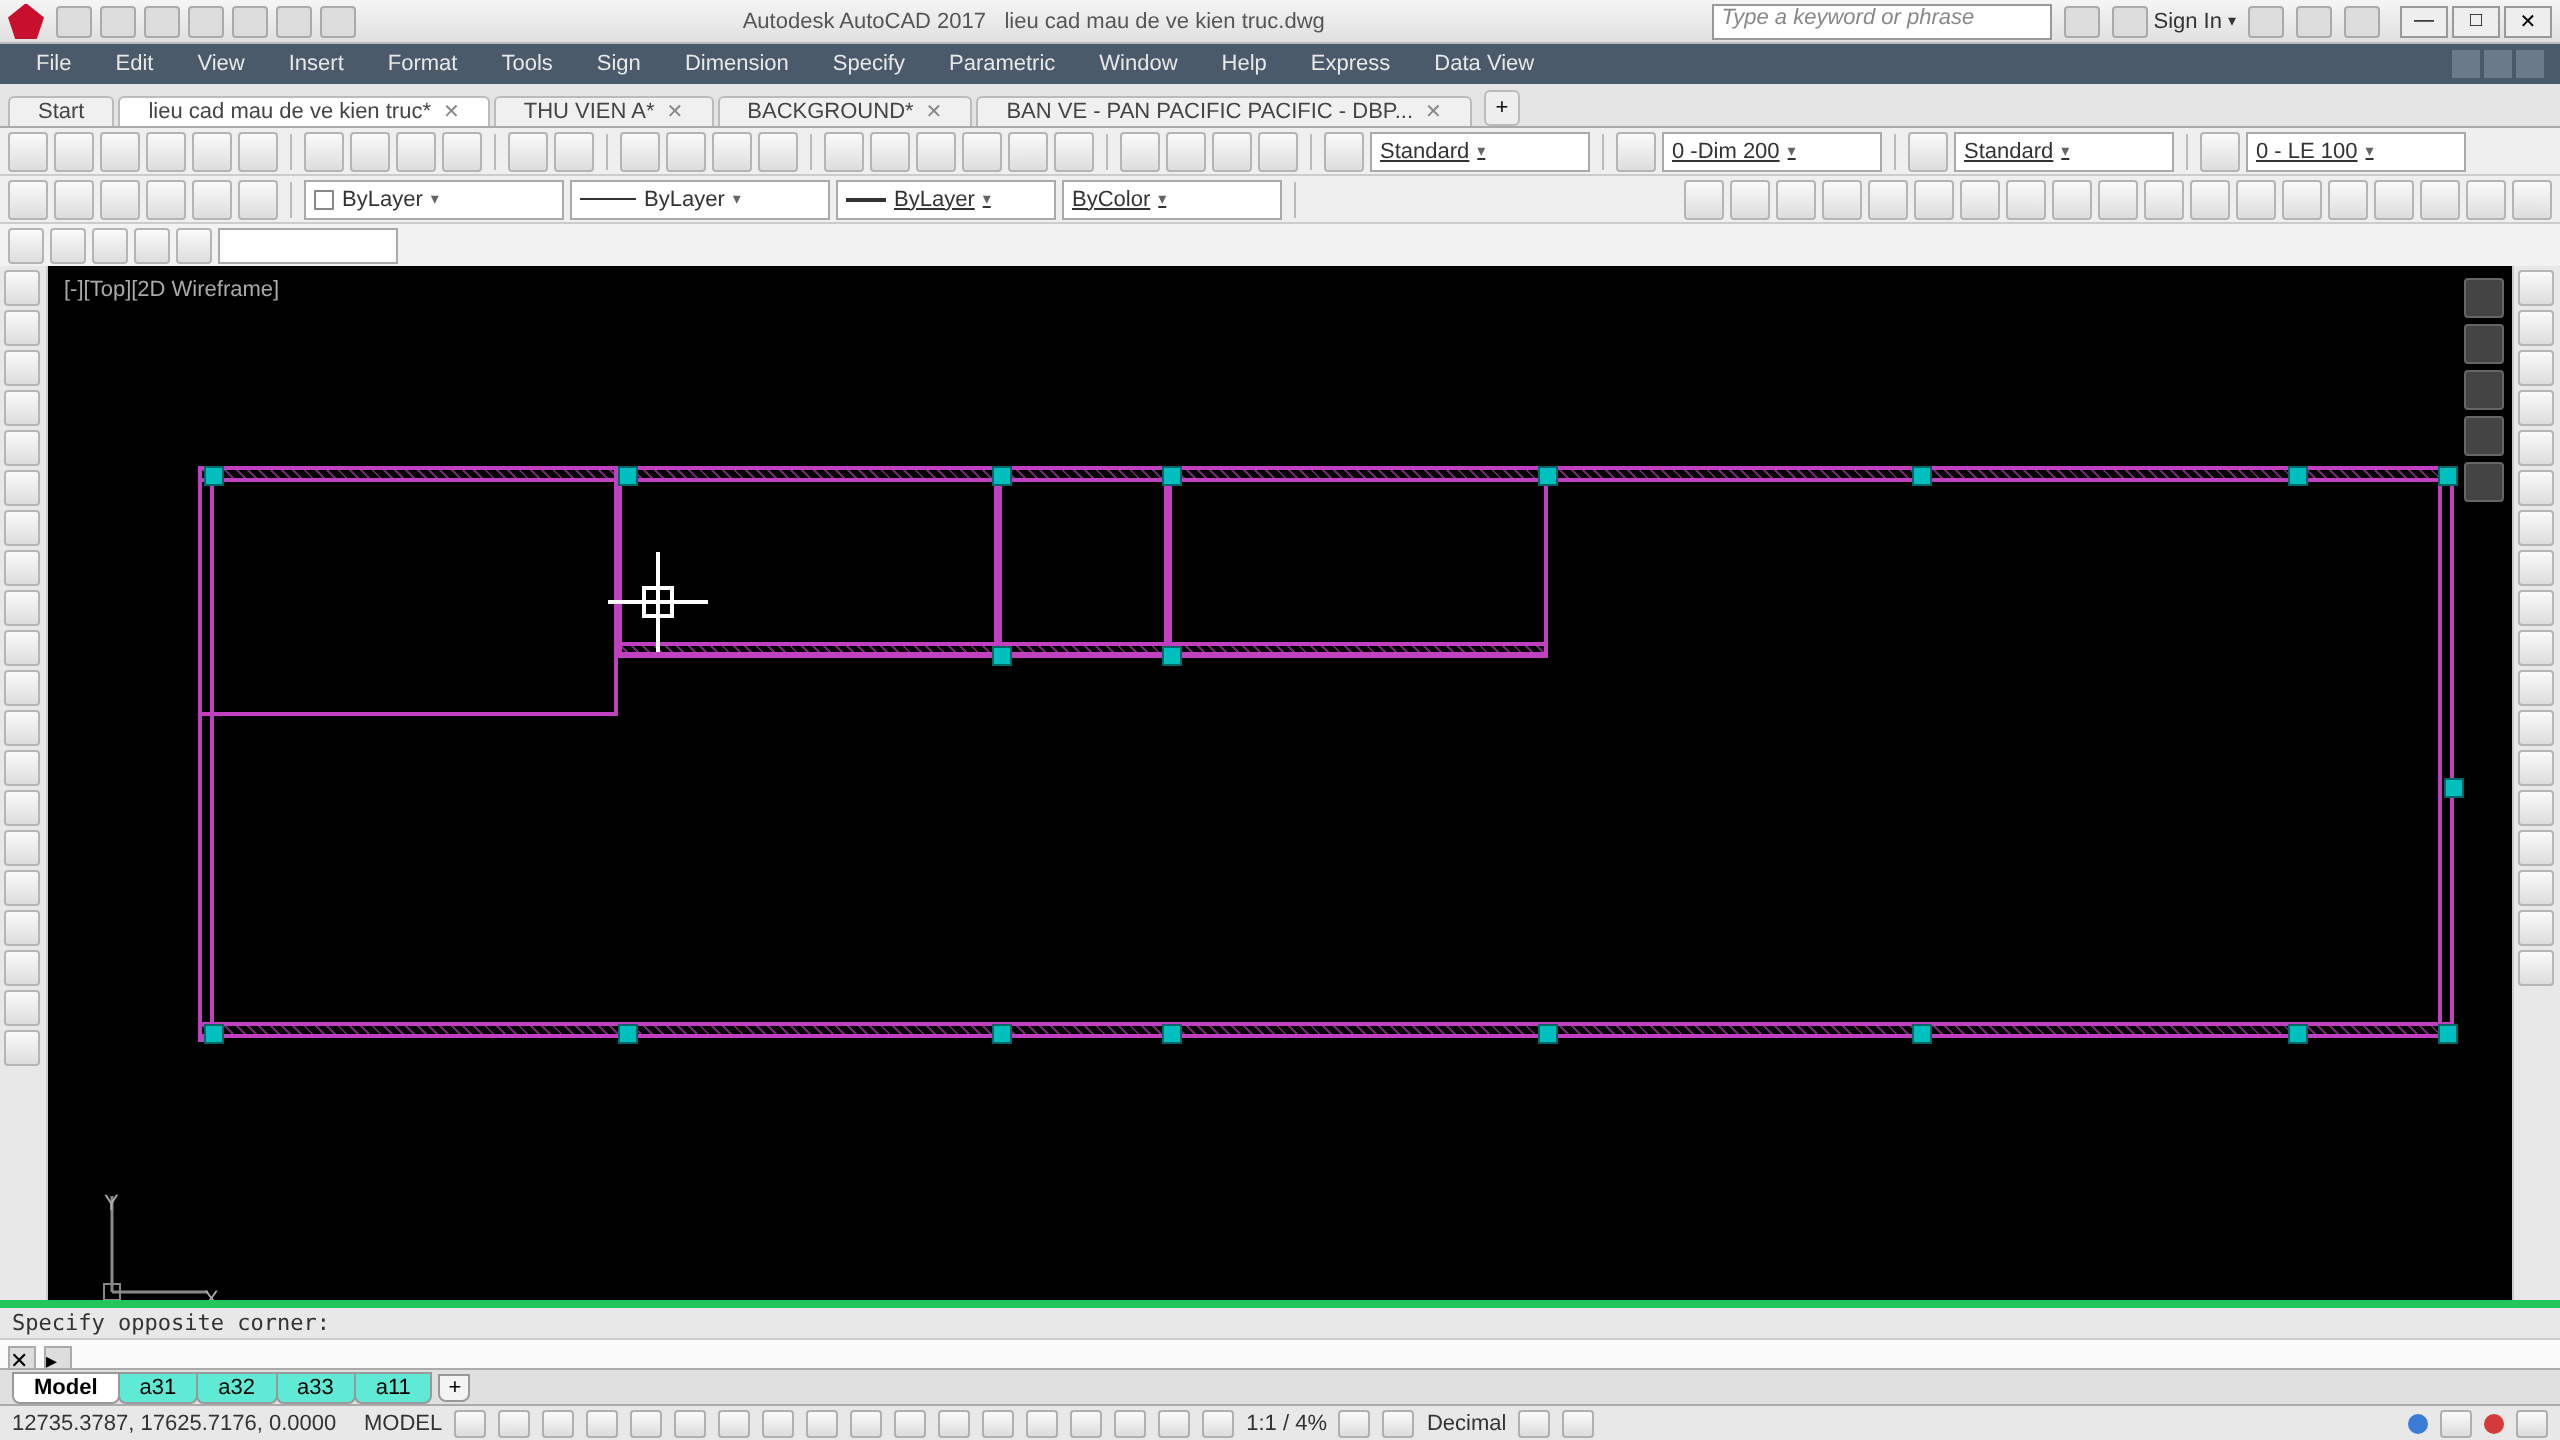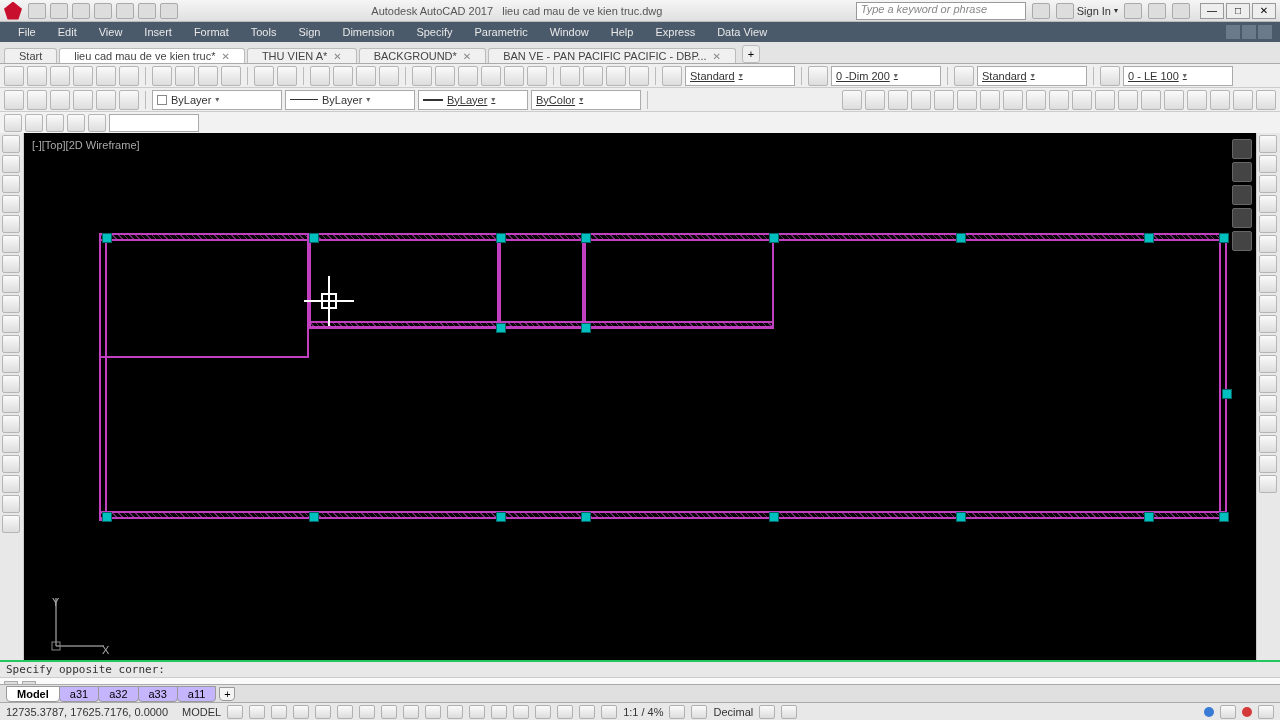--- a/index.html
+++ b/index.html
@@ -64,21 +64,21 @@
 .cursor .v { width: 2px; height: 50px; background: #fff; position: absolute; left: -1px; top: -25px; }
 .ucs { position: absolute; left: 20px; bottom: 10px; color: #aaa; font-size: 12px; }
 .ucs-line { stroke: #888; stroke-width: 1.5; fill: none; }
 .cmdhist { background: #e8e8e8; padding: 1px 6px; font-size: 11px; color: #333; font-family: Consolas, monospace; }
 .cmdline { display: flex; align-items: center; background: #fafafa; border-top: 1px solid #ccc; padding: 0 4px; height: 20px; }
 .cmdline .prompt { width: 14px; height: 14px; background: #ddd; border: 1px solid #aaa; margin-right: 4px; }
 .cmdline input { flex: 1; border: none; background: transparent; font-style: italic; color: #888; font-family: Consolas, monospace; font-size: 11px; }
 
 
 .lay-tabs { position: absolute; left: 0; right: 0; bottom: 16px; height: 18px; background: #e0e0e0; border-top: 1px solid #aaa; display: flex; align-items: center; padding-left: 6px; gap: 0; font-size: 10px; }
-.lay-tab { padding: 1px 10px; border: 1px solid #999; background: #c4b5fd; border-radius: 0 0 4px 4px; margin-right: -1px; }
+.lay-tab { padding: 1px 10px; border: 1px solid #999; background: #5eead4; border-radius: 0 0 4px 4px; margin-right: -1px; }
 .lay-tab.active { background: #fff; font-weight: bold; }
 .lay-add { width: 16px; height: 14px; border: 1px solid #999; background: #f4f4f4; display: flex; align-items: center; justify-content: center; margin-left: 4px; border-radius: 0 0 4px 4px;}
 
 
 .status { position: absolute; left: 0; right: 0; bottom: 0; height: 18px; background: #e8e8e8; border-top: 1px solid #aaa; display: flex; align-items: center; padding: 0 6px; gap: 6px; font-size: 10px; color: #333; }
 .status .coords { min-width: 170px; }
 .status .sbtn { width: 16px; height: 14px; background: linear-gradient(#fafafa,#ddd); border: 1px solid #b0b0b0; border-radius: 2px; }
 .status .spacer { flex: 1; }
 .status .zoom { }
 .sdot { width:10px; height:10px; border-radius:50%; }
@@ -384,21 +384,21 @@
     <div class="tbtn"></div>
     <div class="tbtn"></div>
     <div class="tbtn"></div>
     <div class="tbtn"></div>
     <div class="tbtn"></div>
     <div class="tbtn"></div>
     <div class="tbtn"></div>
   </div>
 </div>
 
-<div style="position:absolute; left:0; right:0; bottom:24px; height:36px; background:#000000; border-top:2px solid #22c55e;">
+<div style="position:absolute; left:0; right:0; bottom:34px; height:36px; background:#000000; border-top:4px solid #22c55e;">
   <div class="cmdhist">Specify opposite corner:</div>
   <div class="cmdline">
     <div class="prompt">✕</div>
     <div class="prompt">▸</div>
   </div>
 </div>
 
 <div class="lay-tabs" style="bottom:18px">
   <div class="lay-tab active"><span>Model</span></div>
   <div class="lay-tab"><span>a31</span></div>

